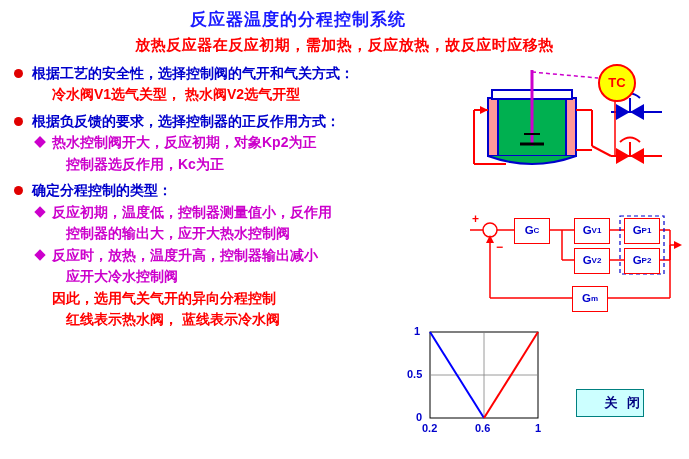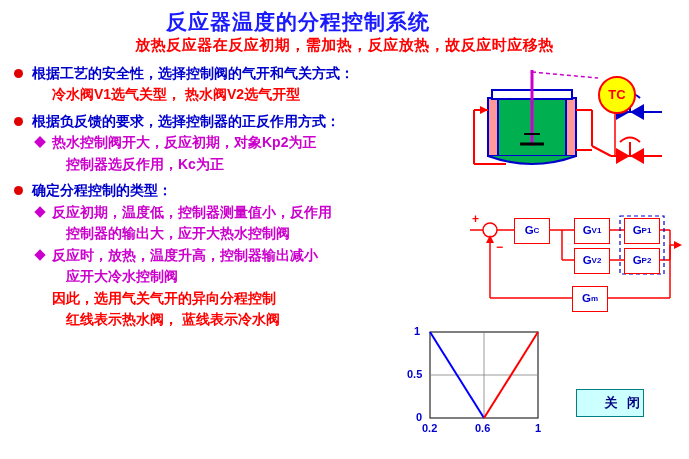--- a/index.html
+++ b/index.html
@@ -19,21 +19,21 @@
     left: 0; top: 0;
     width: 689px;
     height: 459px;
   }
   
   .title {
     position: absolute;
     left: 0; top: 8px;
     width: 596px;
     text-align: center;
-    font-size: 21px;
+    font-size: 17px;
     font-weight: bold;
     color: #1a1aff;
     letter-spacing: 1px;
   }
   .subtitle {
     position: absolute;
     left: 0; top: 36px;
     width: 689px;
     text-align: center;
     font-size: 15px;
@@ -78,21 +78,21 @@
   .gap { height: 5px; }
 
   
   .reactor-area {
     position: absolute;
     left: 466px; top: 60px;
     width: 218px; height: 150px;
   }
   .tc-circle {
     position: absolute;
-    left: 132px; top: 16px;
+    left: 132px; top: 4px;
     width: 34px; height: 34px;
     border: 2px solid #ff0000;
     border-radius: 50%;
     background: #ffff00;
     color: #ff0000;
     font-size: 13px;
     font-weight: bold;
     line-height: 34px;
     text-align: center;
   }

